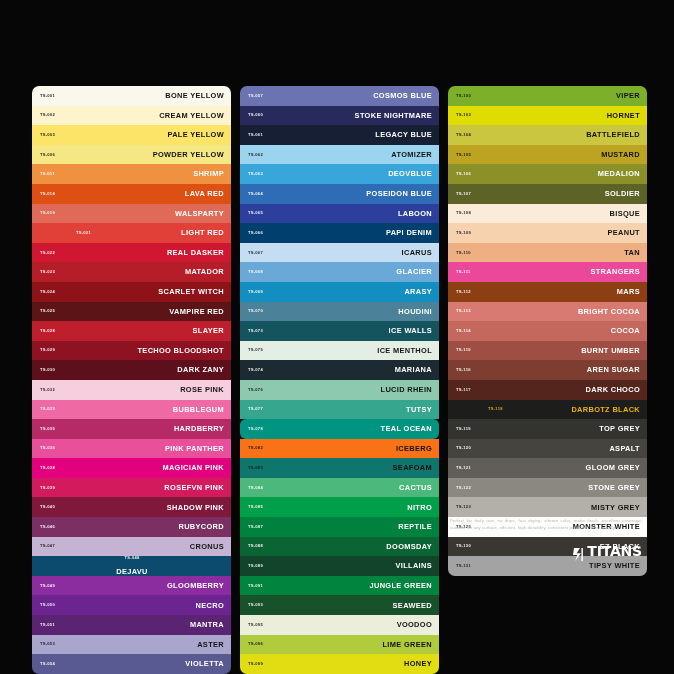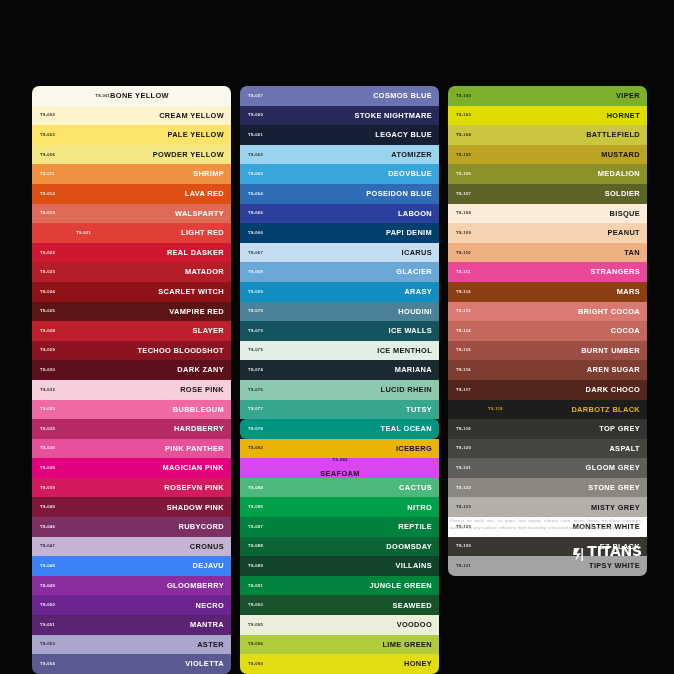--- a/index.html
+++ b/index.html
@@ -94,21 +94,21 @@
     margin-top:1px;
   }
 </style>
 </head>
 <body>
 
 <div id="sheet">
 
   <div id="cols">
       <div class="column">
-        <div class="swatch" style="background: rgb(250, 248, 237); color: rgb(20, 20, 20); justify-content: center;">
+        <div class="swatch" style="background: rgb(250, 248, 237); color: rgb(20, 20, 20);">
           <span class="code">TS-001</span>
           <span class="nm">BONE YELLOW</span>
         </div>
         <div class="swatch" style="background: rgb(253, 243, 205); color: rgb(20, 20, 20);">
           <span class="code">TS-002</span>
           <span class="nm">CREAM YELLOW</span>
         </div>
         <div class="swatch" style="background: rgb(251, 228, 104); color: rgb(20, 20, 20);">
           <span class="code">TS-003</span>
           <span class="nm">PALE YELLOW</span>
@@ -190,21 +190,21 @@
           <span class="nm">SHADOW PINK</span>
         </div>
         <div class="swatch" style="background: rgb(123, 47, 99); color: rgb(255, 255, 255);">
           <span class="code">TS-046</span>
           <span class="nm">RUBYCORD</span>
         </div>
         <div class="swatch" style="background: rgb(197, 179, 212); color: rgb(20, 20, 20);">
           <span class="code">TS-047</span>
           <span class="nm">CRONUS</span>
         </div>
-        <div class="swatch" style="background: #3b82f6; color: rgb(255, 255, 255);">
+        <div class="swatch" style="background: #0c4a6e; color: rgb(255, 255, 255); flex-direction: column;">
           <span class="code">TS-048</span>
           <span class="nm">DEJAVU</span>
         </div>
         <div class="swatch" style="background: rgb(139, 45, 158); color: rgb(255, 255, 255);">
           <span class="code">TS-049</span>
           <span class="nm">GLOOMBERRY</span>
         </div>
         <div class="swatch" style="background: rgb(108, 37, 144); color: rgb(255, 255, 255);">
           <span class="code">TS-050</span>
           <span class="nm">NECRO</span>
@@ -288,25 +288,25 @@
           <span class="nm">LUCID RHEIN</span>
         </div>
         <div class="swatch" style="background: rgb(54, 166, 142); color: rgb(255, 255, 255);">
           <span class="code">TS-077</span>
           <span class="nm">TUTSY</span>
         </div>
         <div class="swatch" style="background: rgb(0, 148, 129); color: rgb(255, 255, 255); border-radius: 6px;">
           <span class="code">TS-078</span>
           <span class="nm">TEAL OCEAN</span>
         </div>
-        <div class="swatch" style="background: #eab308; color: rgb(20, 20, 20);">
+        <div class="swatch" style="background: #f97316; color: rgb(20, 20, 20);">
           <span class="code">TS-082</span>
           <span class="nm">ICEBERG</span>
         </div>
-        <div class="swatch" style="background: #d946ef; color: rgb(20, 20, 20); flex-direction: column;">
+        <div class="swatch" style="background: #0f766e; color: rgb(20, 20, 20);">
           <span class="code">TS-083</span>
           <span class="nm">SEAFOAM</span>
         </div>
         <div class="swatch" style="background: rgb(77, 184, 124); color: rgb(255, 255, 255);">
           <span class="code">TS-084</span>
           <span class="nm">CACTUS</span>
         </div>
         <div class="swatch" style="background: rgb(0, 160, 75); color: rgb(255, 255, 255);">
           <span class="code">TS-085</span>
           <span class="nm">NITRO</span>

